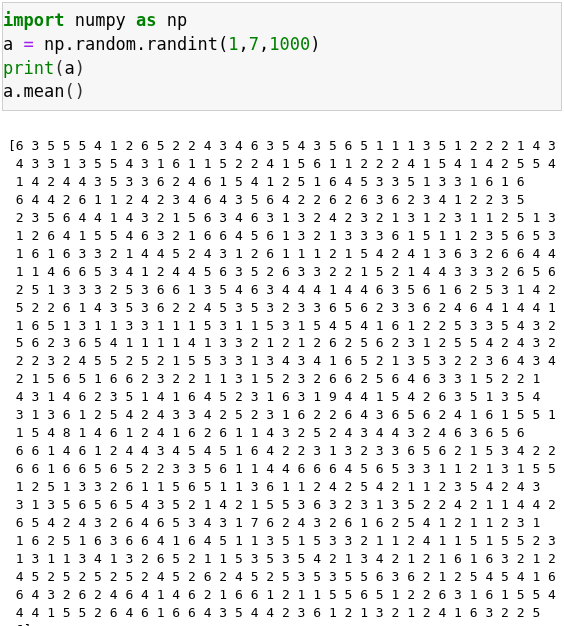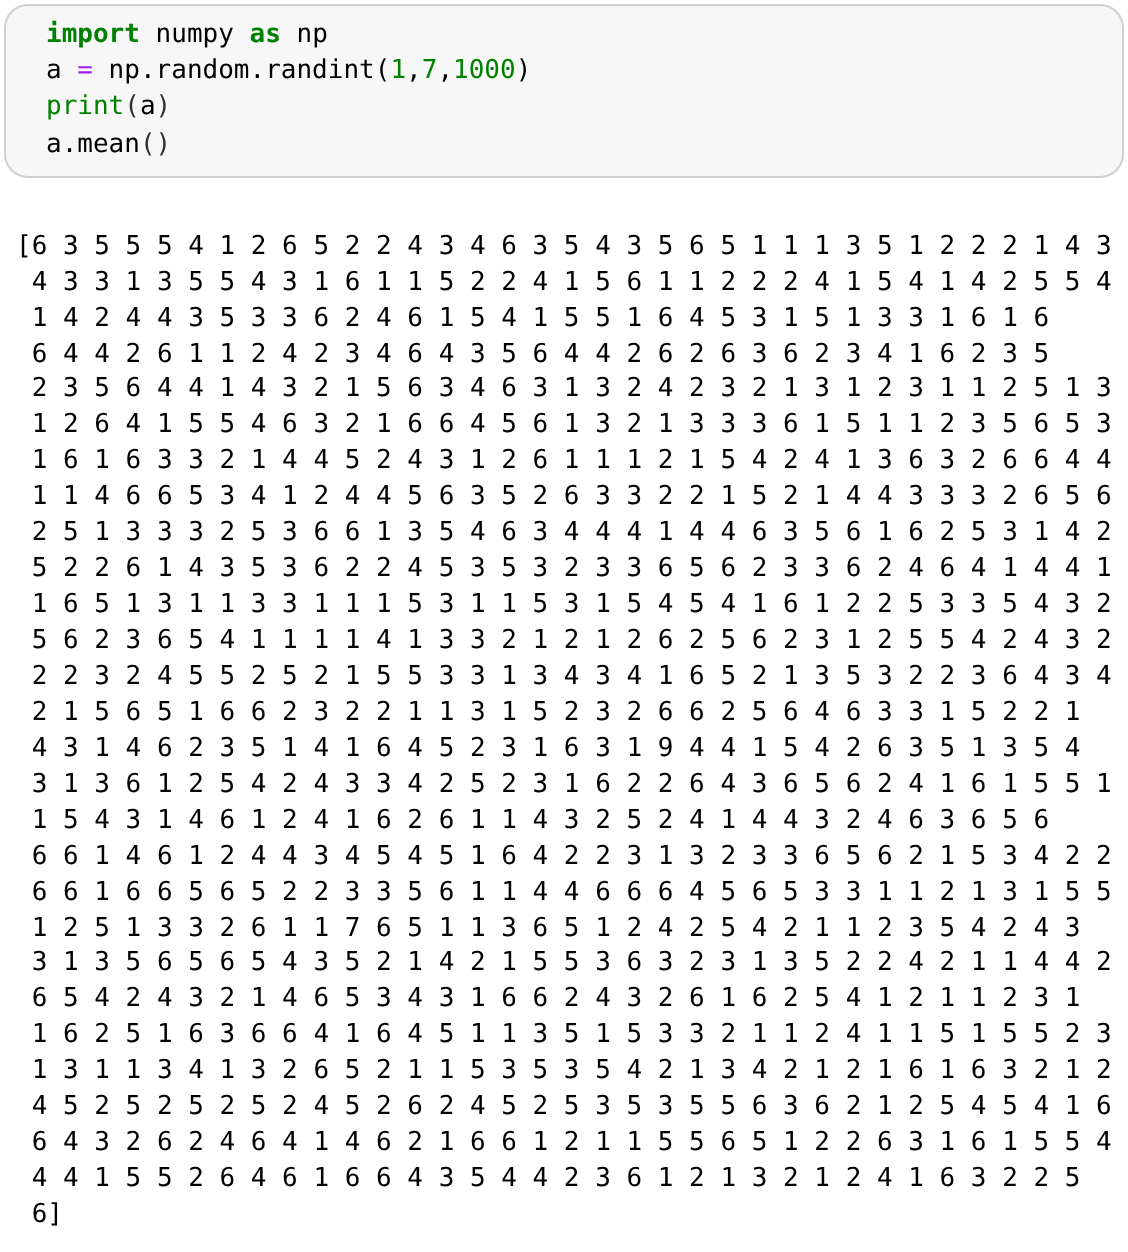--- a/index.html
+++ b/index.html
@@ -6,26 +6,26 @@
     body {
       font-family: "DejaVu Sans Mono", Consolas, monospace;
       font-size: 13px;
       background: #fff;
       color: #000;
       width: 564px;
     }
     .code-block {
       background: #f7f7f7;
       border: 1px solid #cfcfcf;
-      border-radius: 12px;
-      padding: 6px 20px;
+      border-radius: 0;
+      padding: 6px 0;
       margin: 2px 2px 6px 2px;
       line-height: 1.4;
       white-space: pre;
-      font-size: 13px;
+      font-size: 17px;
     }
     .kw-import { color: #008000; font-weight: bold; }
     .kw-as { color: #008000; font-weight: bold; }
     .op { color: #a020f0; }
     .num { color: #008000; }
     .fn-print { color: #008000; }
     .paren { color: #303030; }
     .ident { color: #000; }
 
     .output {
@@ -51,40 +51,40 @@
 <body>
 
 <div class="code-block"><span class="kw-import">import</span> <span class="ident">numpy</span> <span class="kw-as">as</span> <span class="ident">np</span>
 <span class="ident">a </span><span class="op">=</span><span class="ident"> np.random.randint(</span><span class="num">1</span><span class="ident">,</span><span class="num">7</span><span class="ident">,</span><span class="num">1000</span><span class="ident">)</span>
 <span class="fn-print">print</span><span class="paren">(</span><span class="ident">a</span><span class="paren">)</span>
 <span class="ident">a.mean</span><span class="paren">(</span><span class="paren">)</span></div>
 
 <div class="output">
 <span>[6 3 5 5 5 4 1 2 6 5 2 2 4 3 4 6 3 5 4 3 5 6 5 1 1 1 3 5 1 2 2 2 1 4 3 4 2</span>
 <span> 4 3 3 1 3 5 5 4 3 1 6 1 1 5 2 2 4 1 5 6 1 1 2 2 2 4 1 5 4 1 4 2 5 5 4</span>
-<span> 1 4 2 4 4 3 5 3 3 6 2 4 6 1 5 4 1 5 5 1 6 4 5 3 1 5 1 3 3 1 6 1 6</span>
-<span> 6 4 4 2 6 1 1 2 4 2 3 4 6 4 3 5 6 4 4 2 6 2 6 3 6 2 3 4 1 6 2 3 5</span>
+<span> 1 4 2 4 4 3 5 3 3 6 2 4 6 1 5 4 1 2 5 1 6 4 5 3 3 5 1 3 3 1 6 1 6</span>
+<span> 6 4 4 2 6 1 1 2 4 2 3 4 6 4 3 5 6 4 2 2 6 2 6 3 6 2 3 4 1 2 2 3 5</span>
 <span> 2 3 5 6 4 4 1 4 3 2 1 5 6 3 4 6 3 1 3 2 4 2 3 2 1 3 1 2 3 1 1 2 5 1 3 1 6</span>
 <span> 1 2 6 4 1 5 5 4 6 3 2 1 6 6 4 5 6 1 3 2 1 3 3 3 6 1 5 1 1 2 3 5 6 5 3 4</span>
 <span> 1 6 1 6 3 3 2 1 4 4 5 2 4 3 1 2 6 1 1 1 2 1 5 4 2 4 1 3 6 3 2 6 6 4 4 5 3</span>
 <span> 1 1 4 6 6 5 3 4 1 2 4 4 5 6 3 5 2 6 3 3 2 2 1 5 2 1 4 4 3 3 3 2 6 5 6 3 1</span>
 <span> 2 5 1 3 3 3 2 5 3 6 6 1 3 5 4 6 3 4 4 4 1 4 4 6 3 5 6 1 6 2 5 3 1 4 2 2</span>
 <span> 5 2 2 6 1 4 3 5 3 6 2 2 4 5 3 5 3 2 3 3 6 5 6 2 3 3 6 2 4 6 4 1 4 4 1 6 5</span>
 <span> 1 6 5 1 3 1 1 3 3 1 1 1 5 3 1 1 5 3 1 5 4 5 4 1 6 1 2 2 5 3 3 5 4 3 2 1</span>
 <span> 5 6 2 3 6 5 4 1 1 1 1 4 1 3 3 2 1 2 1 2 6 2 5 6 2 3 1 2 5 5 4 2 4 3 2 5</span>
 <span> 2 2 3 2 4 5 5 2 5 2 1 5 5 3 3 1 3 4 3 4 1 6 5 2 1 3 5 3 2 2 3 6 4 3 4 1 6</span>
 <span> 2 1 5 6 5 1 6 6 2 3 2 2 1 1 3 1 5 2 3 2 6 6 2 5 6 4 6 3 3 1 5 2 2 1</span>
 <span> 4 3 1 4 6 2 3 5 1 4 1 6 4 5 2 3 1 6 3 1 9 4 4 1 5 4 2 6 3 5 1 3 5 4</span>
 <span> 3 1 3 6 1 2 5 4 2 4 3 3 4 2 5 2 3 1 6 2 2 6 4 3 6 5 6 2 4 1 6 1 5 5 1 3</span>
-<span> 1 5 4 3 1 4 6 1 2 4 1 6 2 6 1 1 4 3 2 5 2 4 1 4 4 3 2 4 6 3 6 5 6</span>
+<span> 1 5 4 8 1 4 6 1 2 4 1 6 2 6 1 1 4 3 2 5 2 4 3 4 4 3 2 4 6 3 6 5 6</span>
 <span> 6 6 1 4 6 1 2 4 4 3 4 5 4 5 1 6 4 2 2 3 1 3 2 3 3 6 5 6 2 1 5 3 4 2 2 4</span>
 <span> 6 6 1 6 6 5 6 5 2 2 3 3 5 6 1 1 4 4 6 6 6 4 5 6 5 3 3 1 1 2 1 3 1 5 5 6</span>
-<span> 1 2 5 1 3 3 2 6 1 1 7 6 5 1 1 3 6 5 1 2 4 2 5 4 2 1 1 2 3 5 4 2 4 3</span>
+<span> 1 2 5 1 3 3 2 6 1 1 5 6 5 1 1 3 6 1 1 2 4 2 5 4 2 1 1 2 3 5 4 2 4 3</span>
 <span> 3 1 3 5 6 5 6 5 4 3 5 2 1 4 2 1 5 5 3 6 3 2 3 1 3 5 2 2 4 2 1 1 4 4 2 2 3</span>
-<span> 6 5 4 2 4 3 2 1 4 6 5 3 4 3 1 6 6 2 4 3 2 6 1 6 2 5 4 1 2 1 1 2 3 1</span>
+<span> 6 5 4 2 4 3 2 6 4 6 5 3 4 3 1 7 6 2 4 3 2 6 1 6 2 5 4 1 2 1 1 2 3 1</span>
 <span> 1 6 2 5 1 6 3 6 6 4 1 6 4 5 1 1 3 5 1 5 3 3 2 1 1 2 4 1 1 5 1 5 5 2 3</span>
 <span> 1 3 1 1 3 4 1 3 2 6 5 2 1 1 5 3 5 3 5 4 2 1 3 4 2 1 2 1 6 1 6 3 2 1 2 6 1</span>
 <span> 4 5 2 5 2 5 2 5 2 4 5 2 6 2 4 5 2 5 3 5 3 5 5 6 3 6 2 1 2 5 4 5 4 1 6</span>
 <span> 6 4 3 2 6 2 4 6 4 1 4 6 2 1 6 6 1 2 1 1 5 5 6 5 1 2 2 6 3 1 6 1 5 5 4 2 3 4</span>
 <span> 4 4 1 5 5 2 6 4 6 1 6 6 4 3 5 4 4 2 3 6 1 2 1 3 2 1 2 4 1 6 3 2 2 5</span>
 <span> 6]</span>
 
 <svg class="logo" viewBox="0 0 60 28">
   <ellipse cx="14" cy="14" rx="11" ry="9" fill="none" stroke="#9aa7c7" stroke-width="2"></ellipse>
   <path d="M6 10 Q14 2 22 10 Q26 14 22 18 Q14 26 6 18 Q2 14 6 10 Z" fill="none" stroke="#9aa7c7" stroke-width="1.8"></path>

